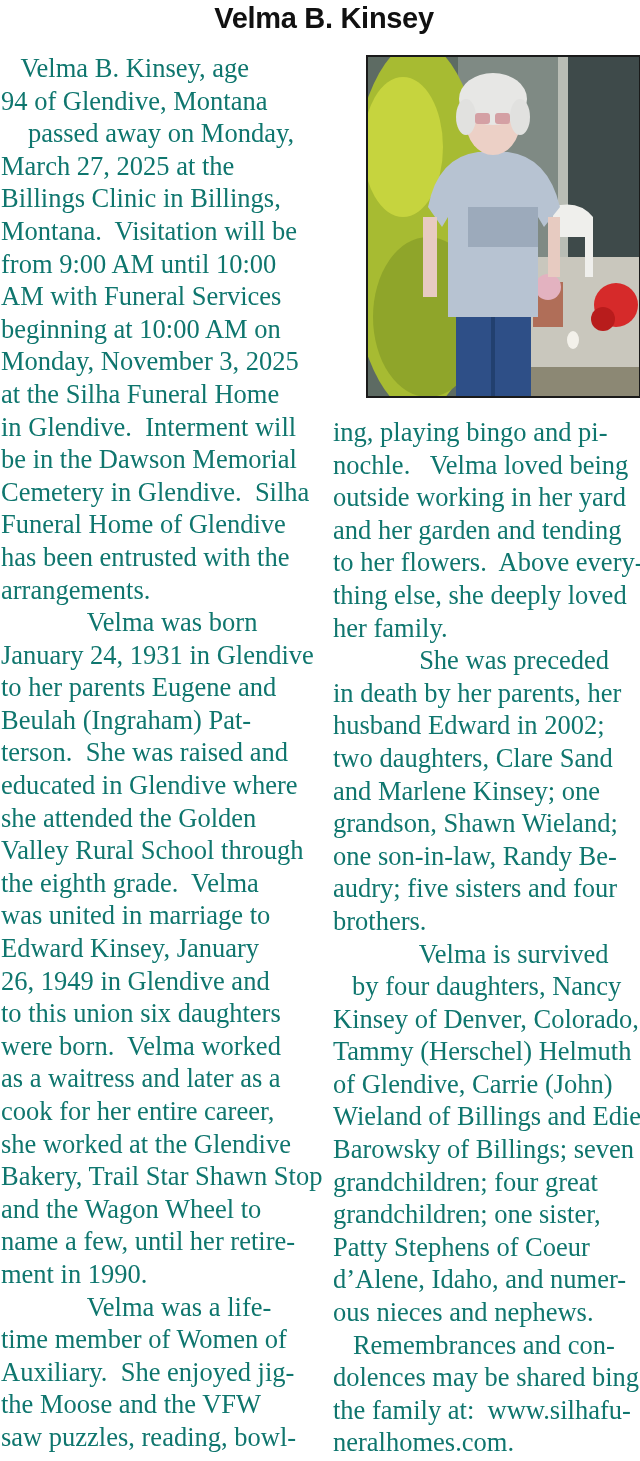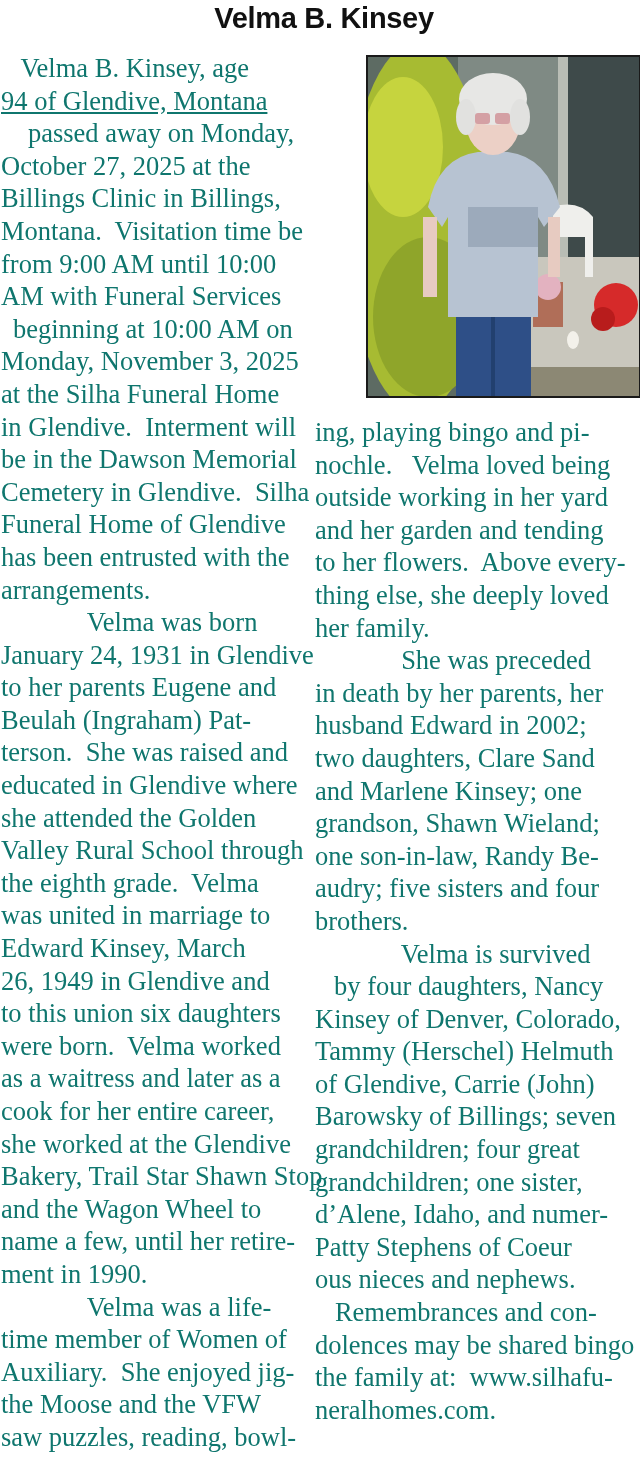--- a/index.html
+++ b/index.html
@@ -7,21 +7,21 @@
   .title {
     position: absolute; left: 4px; top: 0; width: 640px; height: 40px;
     text-align: center; font-family: "Liberation Sans", sans-serif;
     font-weight: bold; font-size: 29px; line-height: 36px; letter-spacing: -0.3px; color: #111;
   }
   .col {
     position: absolute; font-family: "Liberation Serif", serif; font-size: 26.5px;
     line-height: 32.6px; color: #0f766e; white-space: nowrap;
   }
   .col-left { left: 1px; top: 52px; width: 320px; }
-  .col-right { left: 315px; top: 416px; width: 307px; }
+  .col-right { left: 333px; top: 416px; width: 307px; }
   .line { display: block; height: 32.6px; }
   .photo {
     position: absolute; left: 366px; top: 55px; width: 271px; height: 339px;
     border: 2px solid #1a1a1a; overflow: hidden; background: #6e7a6a;
   }
   .photo svg { display: block; width: 100%; height: 100%; }
 </style>
 </head>
 <body>
 
@@ -54,47 +54,47 @@
     <ellipse cx="125" cy="42" rx="34" ry="26" fill="#e7e7e5"></ellipse>
     <ellipse cx="98" cy="60" rx="10" ry="18" fill="#e1e1df"></ellipse>
     <ellipse cx="152" cy="60" rx="10" ry="18" fill="#e1e1df"></ellipse>
     <rect x="107" y="56" width="15" height="11" rx="3" fill="#d4a0a4"></rect>
     <rect x="127" y="56" width="15" height="11" rx="3" fill="#d4a0a4"></rect>
   </svg>
 </div>
 
 <div class="col col-left">
   <span class="line" style="white-space:pre">   Velma B. Kinsey, age</span>
-  <span class="line" style="white-space: pre; text-decoration: underline;">94 of Glendive, Montana</span>
+  <span class="line" style="white-space: pre;">94 of Glendive, Montana</span>
   <span class="line" style="white-space: pre; text-align: center;">passed away on Monday,</span>
-  <span class="line" style="white-space: pre;">October 27, 2025 at the</span>
+  <span class="line" style="white-space: pre;">March 27, 2025 at the</span>
   <span class="line" style="white-space: pre;">Billings Clinic in Billings,</span>
-  <span class="line" style="white-space:pre">Montana.  Visitation time be</span>
+  <span class="line" style="white-space:pre">Montana.  Visitation will be</span>
   <span class="line" style="white-space: pre;">from 9:00 AM until 10:00</span>
   <span class="line" style="white-space: pre;">AM with Funeral Services</span>
-  <span class="line" style="white-space: pre; padding-left: 12px;">beginning at 10:00 AM on</span>
+  <span class="line" style="white-space: pre;">beginning at 10:00 AM on</span>
   <span class="line" style="white-space: pre;">Monday, November 3, 2025</span>
   <span class="line" style="white-space: pre;">at the Silha Funeral Home</span>
   <span class="line" style="white-space:pre">in Glendive.  Interment will</span>
   <span class="line" style="white-space: pre;">be in the Dawson Memorial</span>
   <span class="line" style="white-space:pre">Cemetery in Glendive.  Silha</span>
   <span class="line" style="white-space: pre;">Funeral Home of Glendive</span>
   <span class="line" style="white-space: pre;">has been entrusted with the</span>
   <span class="line" style="white-space: pre;">arrangements.</span>
   <span class="line" style="white-space:pre">             Velma was born</span>
   <span class="line" style="white-space: pre;">January 24, 1931 in Glendive</span>
   <span class="line" style="white-space: pre;">to her parents Eugene and</span>
   <span class="line" style="white-space: pre;">Beulah (Ingraham) Pat-</span>
   <span class="line" style="white-space:pre">terson.  She was raised and</span>
   <span class="line" style="white-space: pre;">educated in Glendive where</span>
   <span class="line" style="white-space: pre;">she attended the Golden</span>
   <span class="line" style="white-space: pre;">Valley Rural School through</span>
   <span class="line" style="white-space:pre">the eighth grade.  Velma</span>
   <span class="line" style="white-space: pre;">was united in marriage to</span>
-  <span class="line" style="white-space: pre;">Edward Kinsey, March</span>
+  <span class="line" style="white-space: pre;">Edward Kinsey, January</span>
   <span class="line" style="white-space: pre;">26, 1949 in Glendive and</span>
   <span class="line" style="white-space: pre;">to this union six daughters</span>
   <span class="line" style="white-space:pre">were born.  Velma worked</span>
   <span class="line" style="white-space: pre;">as a waitress and later as a</span>
   <span class="line" style="white-space: pre;">cook for her entire career,</span>
   <span class="line" style="white-space: pre;">she worked at the Glendive</span>
   <span class="line" style="white-space: pre;">Bakery, Trail Star Shawn Stop</span>
   <span class="line" style="white-space: pre;">and the Wagon Wheel to</span>
   <span class="line" style="white-space: pre;">name a few, until her retire-</span>
   <span class="line" style="white-space: pre;">ment in 1990.</span>
@@ -120,23 +120,24 @@
   <span class="line" style="white-space: pre;">and Marlene Kinsey; one</span>
   <span class="line" style="white-space: pre;">grandson, Shawn Wieland;</span>
   <span class="line" style="white-space: pre;">one son-in-law, Randy Be-</span>
   <span class="line" style="white-space: pre;">audry; five sisters and four</span>
   <span class="line" style="white-space: pre;">brothers.</span>
   <span class="line" style="white-space:pre">             Velma is survived</span>
   <span class="line" style="white-space: pre; margin-left: 19px;">by four daughters, Nancy</span>
   <span class="line" style="white-space: pre;">Kinsey of Denver, Colorado,</span>
   <span class="line" style="white-space: pre;">Tammy (Herschel) Helmuth</span>
   <span class="line" style="white-space: pre;">of Glendive, Carrie (John)</span>
+  <span class="line" style="white-space: pre;">Wieland of Billings and Edie</span>
   <span class="line" style="white-space: pre;">Barowsky of Billings; seven</span>
   <span class="line" style="white-space: pre;">grandchildren; four great</span>
   <span class="line" style="white-space: pre;">grandchildren; one sister,</span>
+  <span class="line" style="white-space: pre;">Patty Stephens of Coeur</span>
   <span class="line" style="white-space: pre;">d’Alene, Idaho, and numer-</span>
-  <span class="line" style="white-space: pre;">Patty Stephens of Coeur</span>
   <span class="line" style="white-space: pre;">ous nieces and nephews.</span>
   <span class="line" style="white-space:pre">   Remembrances and con-</span>
   <span class="line" style="white-space: pre;">dolences may be shared bingo</span>
   <span class="line" style="white-space:pre">the family at:  www.silhafu-</span>
   <span class="line" style="white-space: pre;">neralhomes.com.</span>
 </div>
 
 </body></html>

